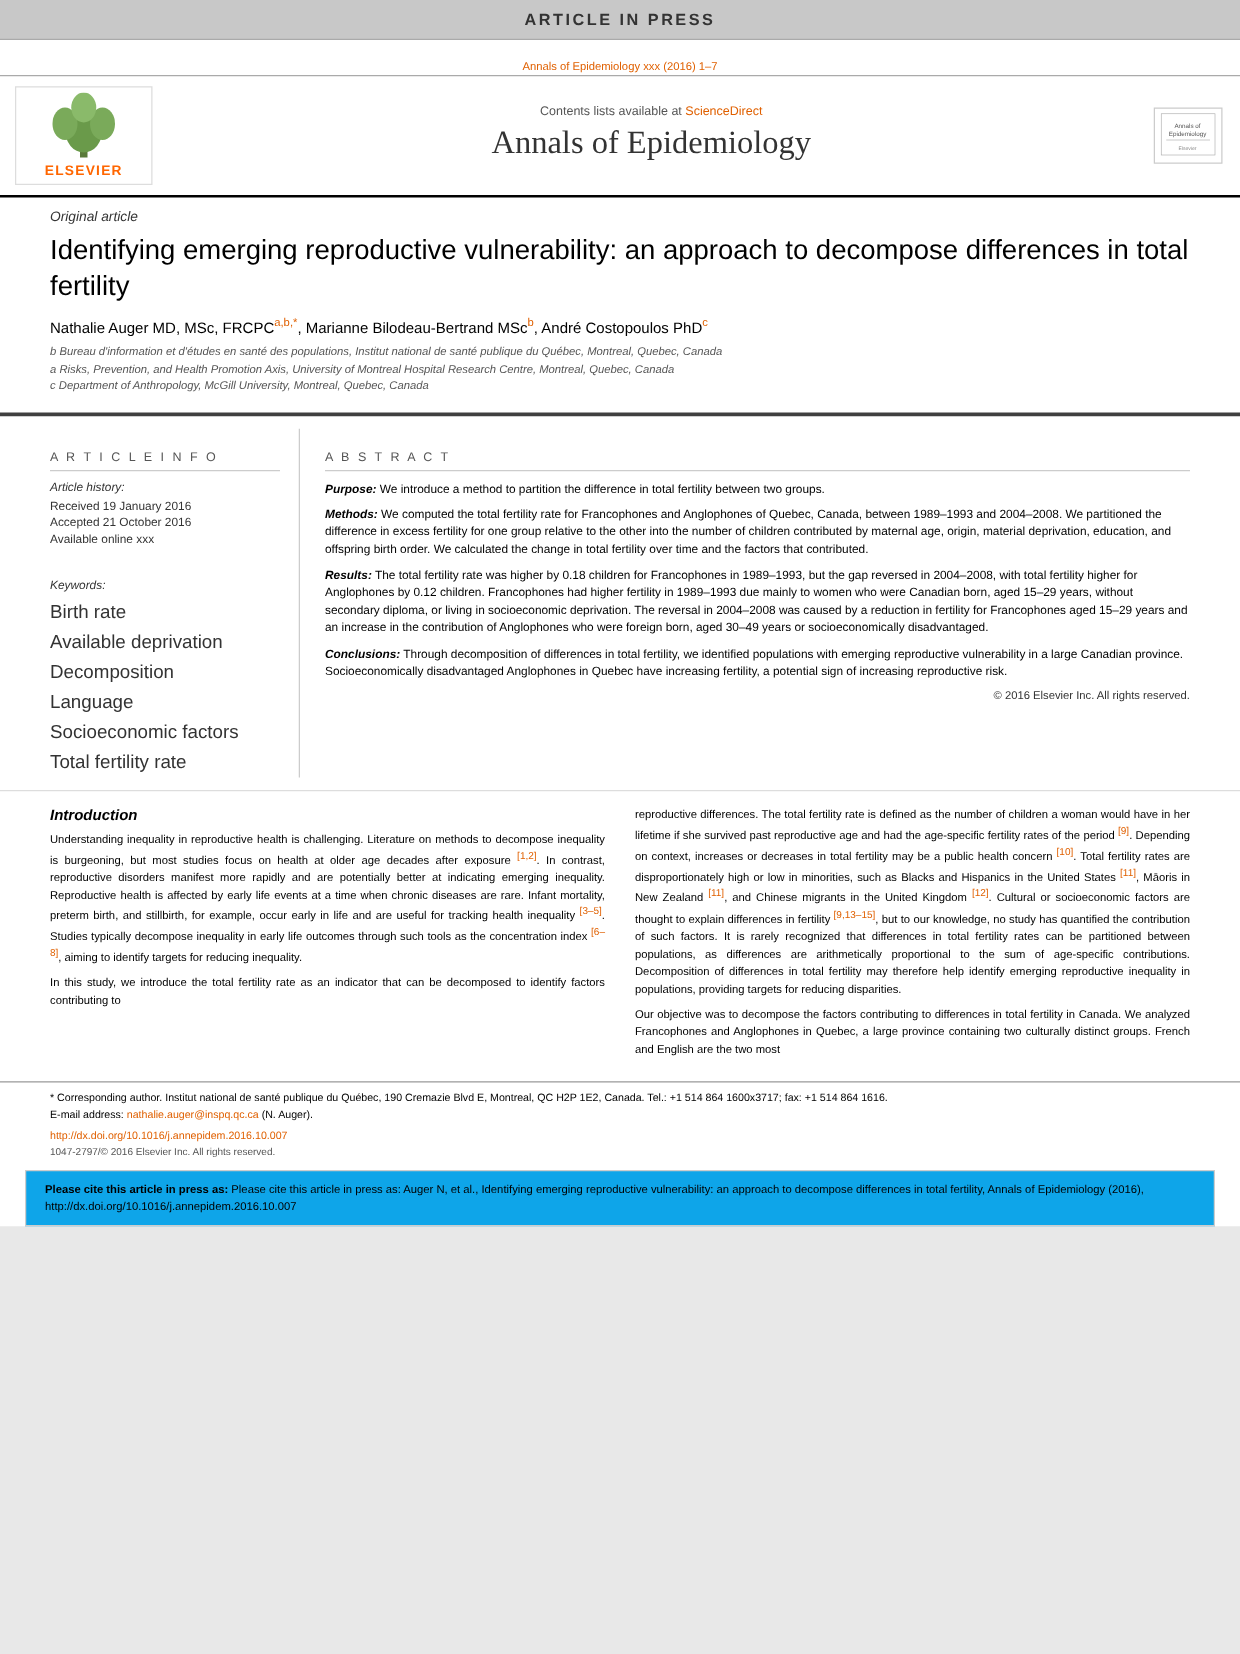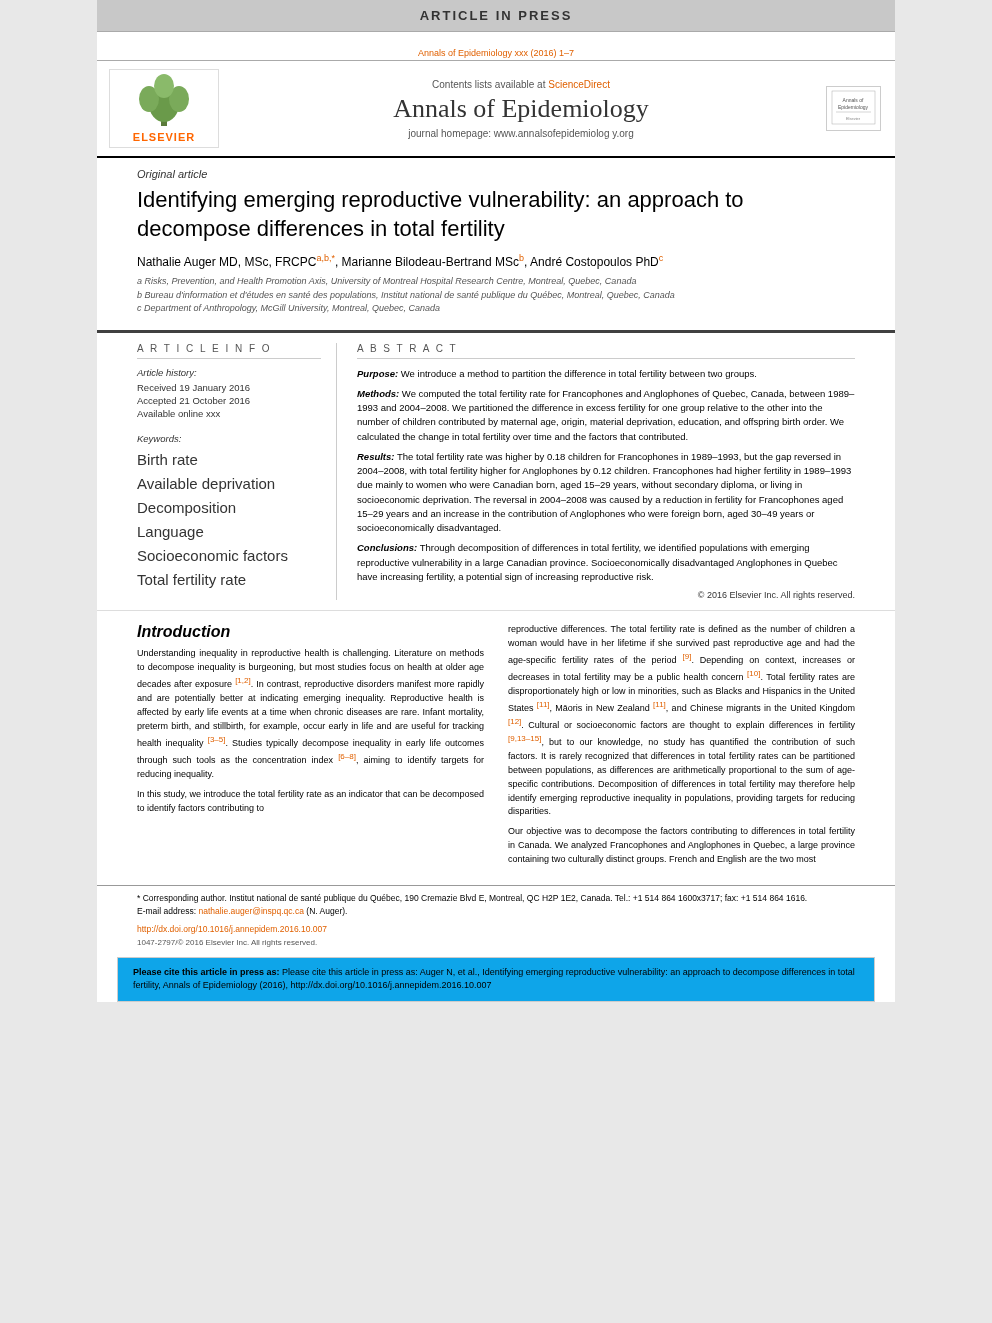--- a/index.html
+++ b/index.html
@@ -3,21 +3,21 @@
   <meta charset="utf-8">
   <style>
     * { margin: 0; padding: 0; box-sizing: border-box; }
     body {
       font-family: 'Times New Roman', Times, serif;
       background: #e8e8e8;
       width: 992px;
       min-height: 1323px;
     }
     .page-wrapper {
-      width: 798px;
+      width: 992px;
       background: #fff;
       margin: 0 auto;
     }
     
     .top-banner {
       background: #c8c8c8;
       text-align: center;
       padding: 8px 0;
       letter-spacing: 2px;
       font-size: 13px;
@@ -160,40 +160,41 @@
     }
     .section-heading {
       font-size: 10px;
       font-family: Arial, sans-serif;
       letter-spacing: 2px;
       color: #555;
       border-bottom: 1px solid #ccc;
       padding-bottom: 4px;
       margin-bottom: 8px;
       text-transform: uppercase;
+      margin-top: 18px;
     }
     .article-info-label {
       font-size: 9.5px;
       font-family: Arial, sans-serif;
       font-style: italic;
       color: #333;
       margin-bottom: 4px;
     }
     .article-info-value {
       font-size: 9.5px;
       font-family: Arial, sans-serif;
       color: #333;
       margin-bottom: 2px;
     }
     .keywords-heading {
       font-size: 9.5px;
       font-family: Arial, sans-serif;
       font-style: italic;
       color: #333;
-      margin-top: 14px;
+      margin-top: 26px;
       margin-bottom: 4px;
     }
     .keyword-item {
       font-size: 15px;
       font-family: Arial, sans-serif;
       color: #333;
       line-height: 1.6;
     }
     .abstract-text {
       font-size: 9.5px;
@@ -221,21 +222,21 @@
       display: flex;
       gap: 24px;
     }
     .body-left {
       flex: 1;
     }
     .body-right {
       flex: 1;
     }
     .section-title {
-      font-size: 16px;
+      font-size: 12px;
       font-family: Arial, sans-serif;
       font-style: italic;
       font-weight: bold;
       color: #000;
       margin-bottom: 6px;
     }
     .body-text {
       font-size: 9px;
       font-family: Arial, sans-serif;
       line-height: 1.55;
@@ -322,24 +323,20 @@
 
     <div class="journal-title-block">
       <div class="contents-line">
         <span>Contents lists available at</span>
         <a class="sciencedirect-link">
           <span>ScienceDirect</span>
         </a>
       </div>
       <div class="journal-name">
         <span>Annals of Epidemiology</span>
-      </div>
-      <div class="journal-homepage">
-        <span>journal homepage:</span>
-        <span>www.annalsofepidemiolog y.org</span>
       </div>
     </div>
 
     <div class="journal-logo-right">
       <div class="journal-logo-box">
         <svg width="45" height="35" viewBox="0 0 45 35">
           <rect x="1" y="1" width="43" height="33" fill="none" stroke="#aaa" stroke-width="0.5"></rect>
           <text x="22" y="12" font-size="5" text-anchor="middle" fill="#555" font-family="Arial">Annals of</text>
           <text x="22" y="19" font-size="5" text-anchor="middle" fill="#555" font-family="Arial">Epidemiology</text>
           <line x1="5" y1="22" x2="40" y2="22" stroke="#aaa" stroke-width="0.5"></line>
@@ -351,22 +348,22 @@
 
   <div class="article-section">
     <div class="article-type">Original article</div>
     <div class="article-title">Identifying emerging reproductive vulnerability: an approach to decompose differences in total fertility</div>
     <div class="authors">
       <span>Nathalie Auger MD, MSc, FRCPC</span><sup>a,b,*</sup>,
       <span>Marianne Bilodeau-Bertrand MSc</span><sup>b</sup>,
       <span>André Costopoulos PhD</span><sup>c</sup>
     </div>
     <div class="affiliations">
+      <div>b Bureau d'information et d'études en santé des populations, Institut national de santé publique du Québec, Montreal, Quebec, Canada</div>
       <div>a Risks, Prevention, and Health Promotion Axis, University of Montreal Hospital Research Centre, Montreal, Quebec, Canada</div>
-      <div>b Bureau d'information et d'études en santé des populations, Institut national de santé publique du Québec, Montreal, Quebec, Canada</div>
       <div>c Department of Anthropology, McGill University, Montreal, Quebec, Canada</div>
     </div>
   </div>
 
   <div class="two-col">
 
     <div class="left-col">
       <div class="section-heading">A R T I C L E   I N F O</div>
       <div class="article-info-label">Article history:</div>
       <div class="article-info-value">Received 19 January 2016</div>

